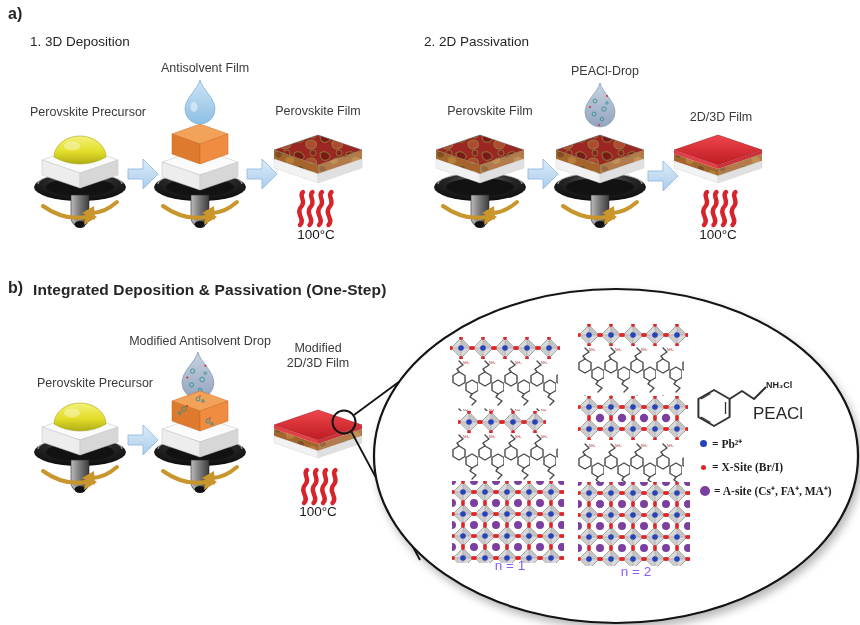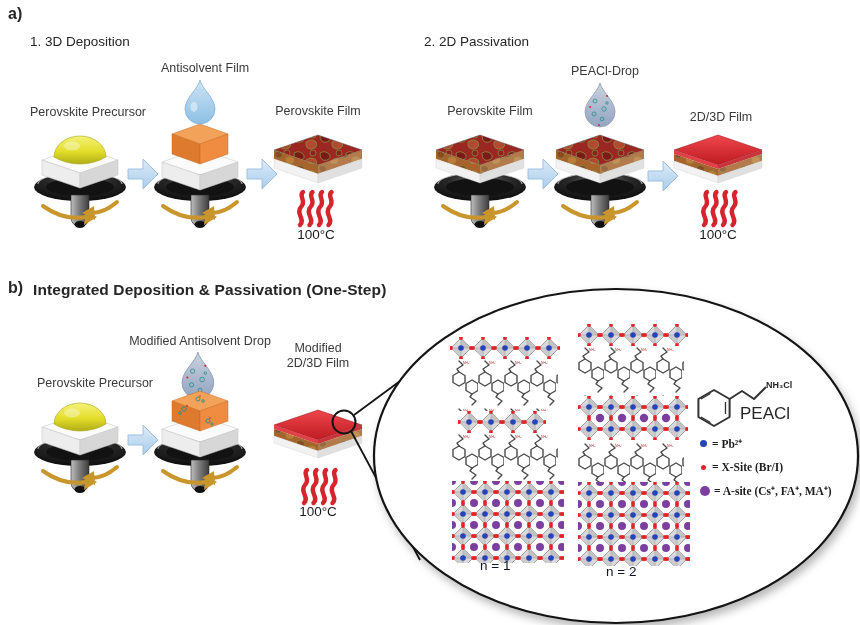--- a/index.html
+++ b/index.html
@@ -4,22 +4,22 @@
 <style>
   html,body{margin:0;padding:0;background:#fff;}
   .canvas{position:relative;width:860px;height:625px;background:#ffffff;
           font-family:"Liberation Sans",sans-serif;overflow:hidden;}
   svg.scene{position:absolute;left:0;top:0;}
   .lbl{position:absolute;color:#3a3a3a;font-size:12.5px;line-height:1.25;text-align:center;white-space:nowrap;}
   .hdr{position:absolute;color:#262626;font-weight:600;font-size:15.5px;white-space:nowrap;letter-spacing:.1px;}
   .hdr.small{font-size:16px;}
   .sub{position:absolute;color:#262626;font-size:13.5px;white-space:nowrap;}
   .temp{position:absolute;color:#1a1a1a;font-size:13.5px;width:56px;text-align:center;}
-  .nlab{position:absolute;color:#0f172a;font-size:13.5px;width:60px;}
-  .peacl{position:absolute;color:#262626;font-size:17px;width:76px;text-align:left;}
+  .nlab{position:absolute;color:#8b5cf6;font-size:13.5px;width:60px;text-align:center;}
+  .peacl{position:absolute;color:#262626;font-size:17px;width:76px;text-align:center;}
   .nh3cl{position:absolute;color:#262626;font-size:9px;font-weight:700;white-space:nowrap;}
   .legend{position:absolute;left:700px;top:436px;}
   .lgrow{display:flex;align-items:center;margin-bottom:10px;font-family:Liberation Serif, serif;
          font-weight:700;font-size:11.5px;color:#1d1d1d;white-space:nowrap;}
   .dot{border-radius:50%;display:inline-block;}
   .dot.pb{width:7px;height:7px;background:#2743b8;margin-right:5px;}
   .dot.xs{width:5px;height:5px;background:#e02428;margin:1px 6px 0 1px;}
   .dot.as{width:10px;height:10px;background:#7b3fa0;margin-right:4px;}
   .two-line{line-height:1.2;}
 </style>

